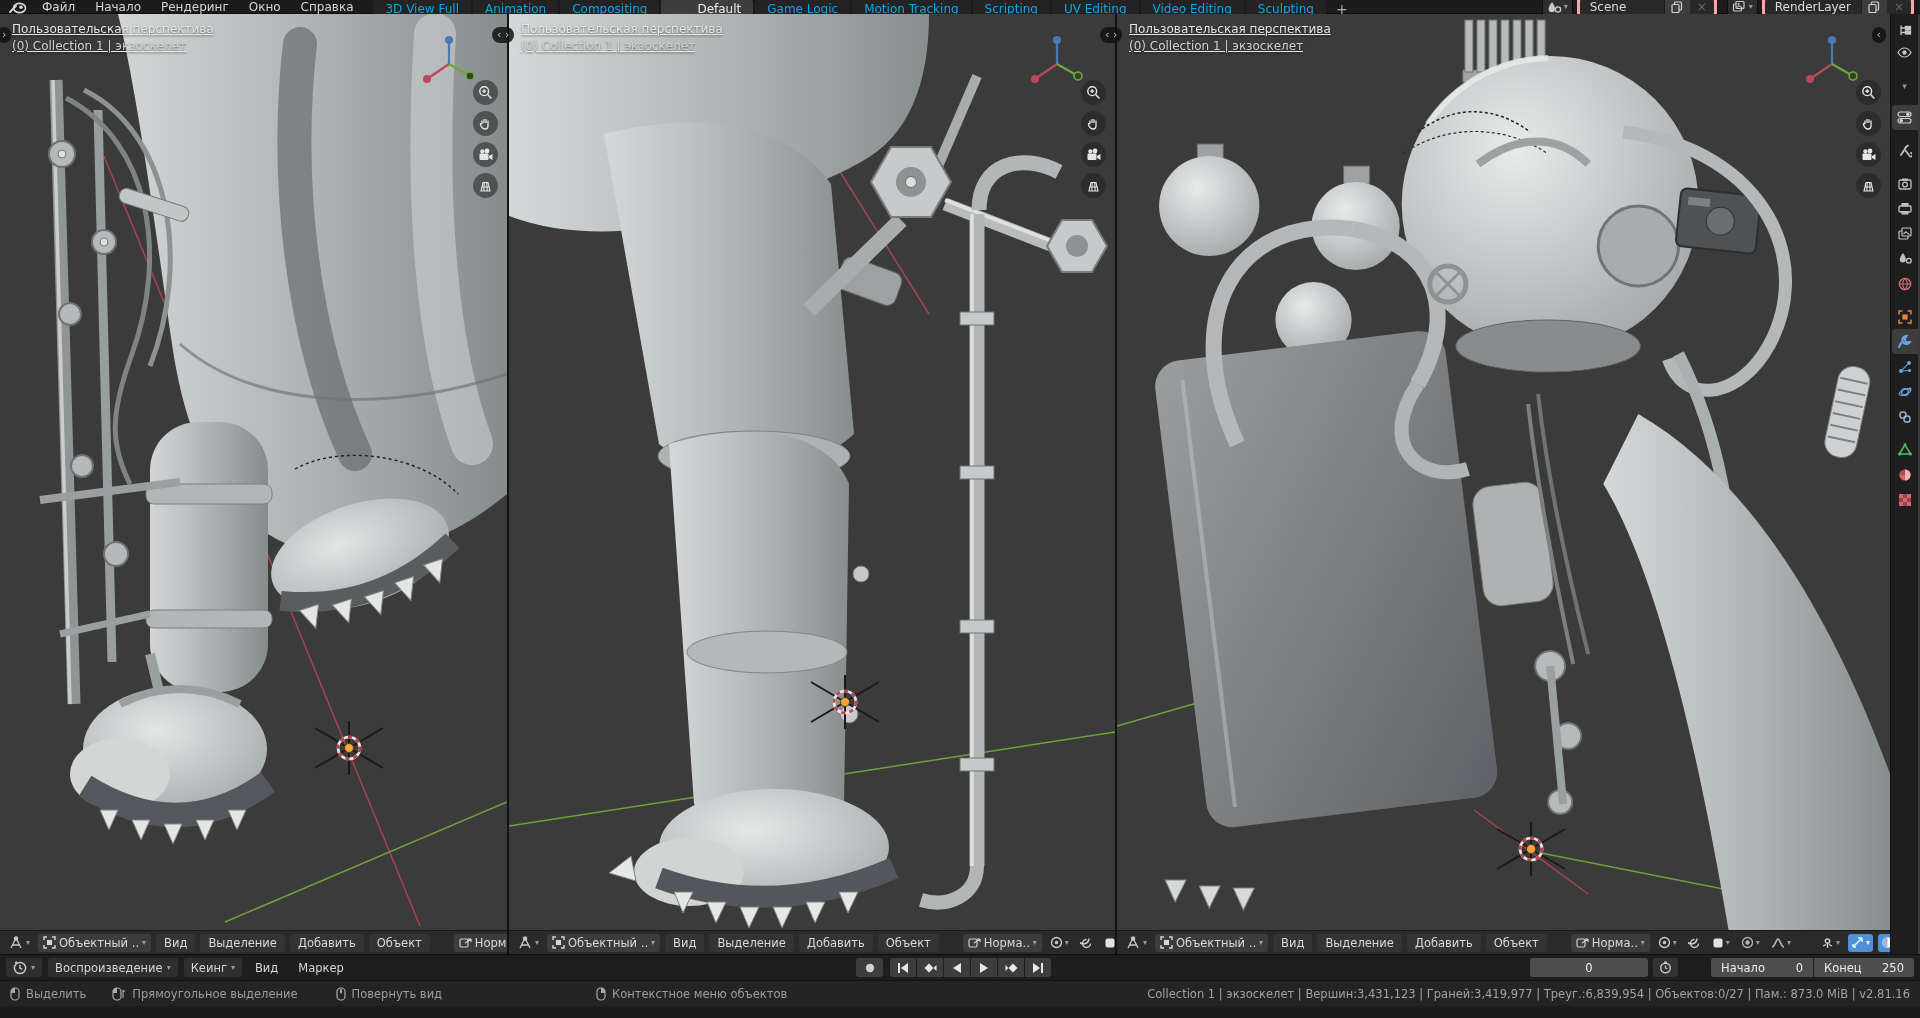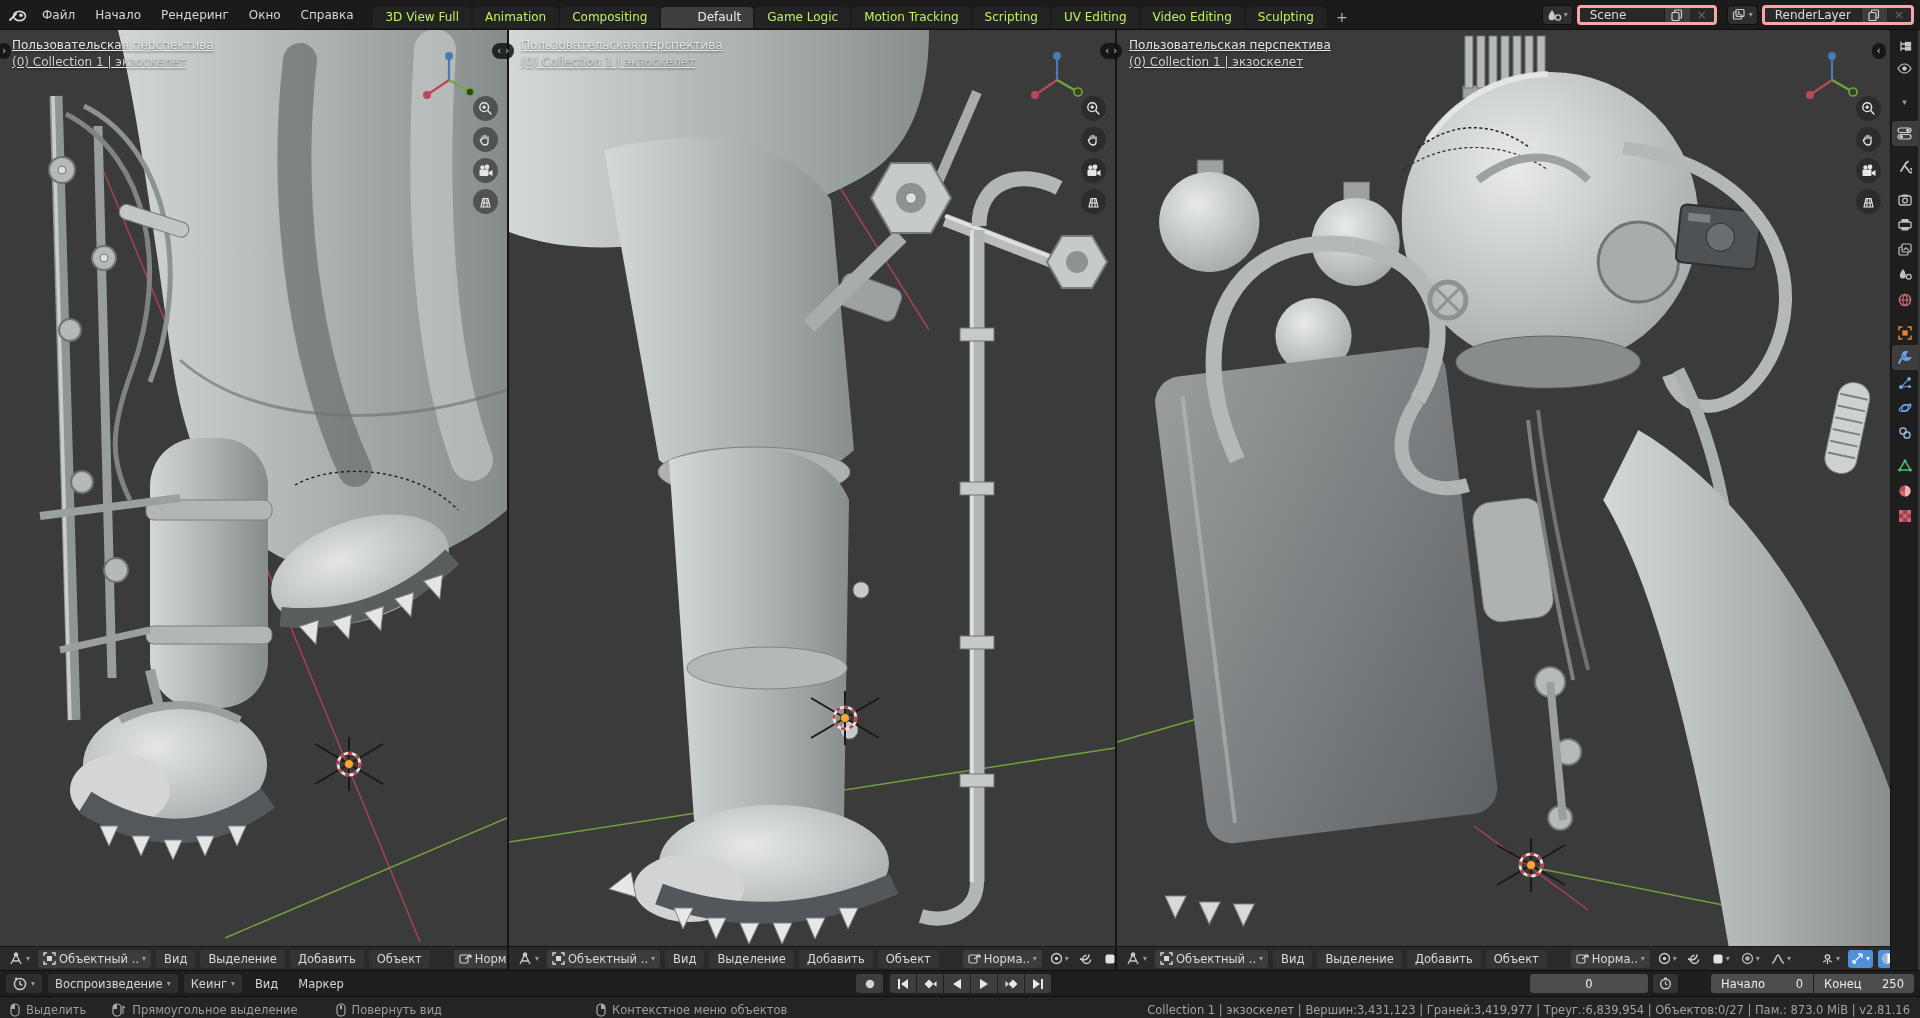--- a/index.html
+++ b/index.html
@@ -1,25 +1,25 @@
 <!DOCTYPE html>
 <html><head>
 <meta charset="utf-8">
 <style>
   html,body{margin:0;padding:0;background:#000;}
   *{box-sizing:border-box;}
   .app{position:relative;width:1920px;height:1018px;background:#1c1c1c;overflow:hidden;
        font-family:"DejaVu Sans",sans-serif;color:#cccccc;-webkit-font-smoothing:antialiased;}
 
   
-  .topbar{height:30px;display:flex;align-items:center;background:#1b1b1b;border-bottom:1px solid #0e0e0e;padding:0 6px;}
+  .topbar{height:14px;display:flex;align-items:center;background:#1b1b1b;border-bottom:1px solid #0e0e0e;padding:0 6px;}
   .logo{width:24px;height:20px;display:flex;align-items:center;justify-content:center;margin-right:2px;}
   .appmenu{padding:0 10px;font-size:12px;color:#d6d6d6;line-height:26px;cursor:default;}
   .tabs{display:flex;align-items:flex-end;height:26px;margin-left:10px;gap:2px;}
-  .tab{height:21px;line-height:21px;padding:0 12px;font-size:12px;color:#bef264;background:#232323;border-radius:4px 4px 0 0;}
+  .tab{height:21px;line-height:21px;padding:0 12px;font-size:12px;color:#0ea5e9;background:#232323;border-radius:4px 4px 0 0;}
   .tab.active{background:#3e3e3e;color:#ededed;padding-left:36px;}
   .tab.plus{padding:0 8px;color:#b0b0b0;background:transparent;font-size:14px;}
   .tb-spacer{flex:1;}
   .idgroup{display:flex;align-items:center;gap:4px;margin-left:10px;}
   .icondrop{display:flex;align-items:center;gap:2px;background:#2e2e2e;border:1px solid #0f0f0f;border-radius:4px;height:20px;padding:0 4px;}
   .idfield{display:flex;align-items:center;background:#282828;border:3px solid #fca5a5;border-radius:4px;height:20px;overflow:hidden;}
   .idfield .name{padding:0 10px;font-size:12px;color:#dcdcdc;min-width:84px;}
   .idfield .mini{width:26px;height:20px;background:#3d3d3d;display:flex;align-items:center;justify-content:center;border-left:1px solid #1c1c1c;}
   .idfield .x{color:#6a6a6a;font-size:12px;padding:0 7px;}
   .chev{font-size:8px;color:#9a9a9a;}

